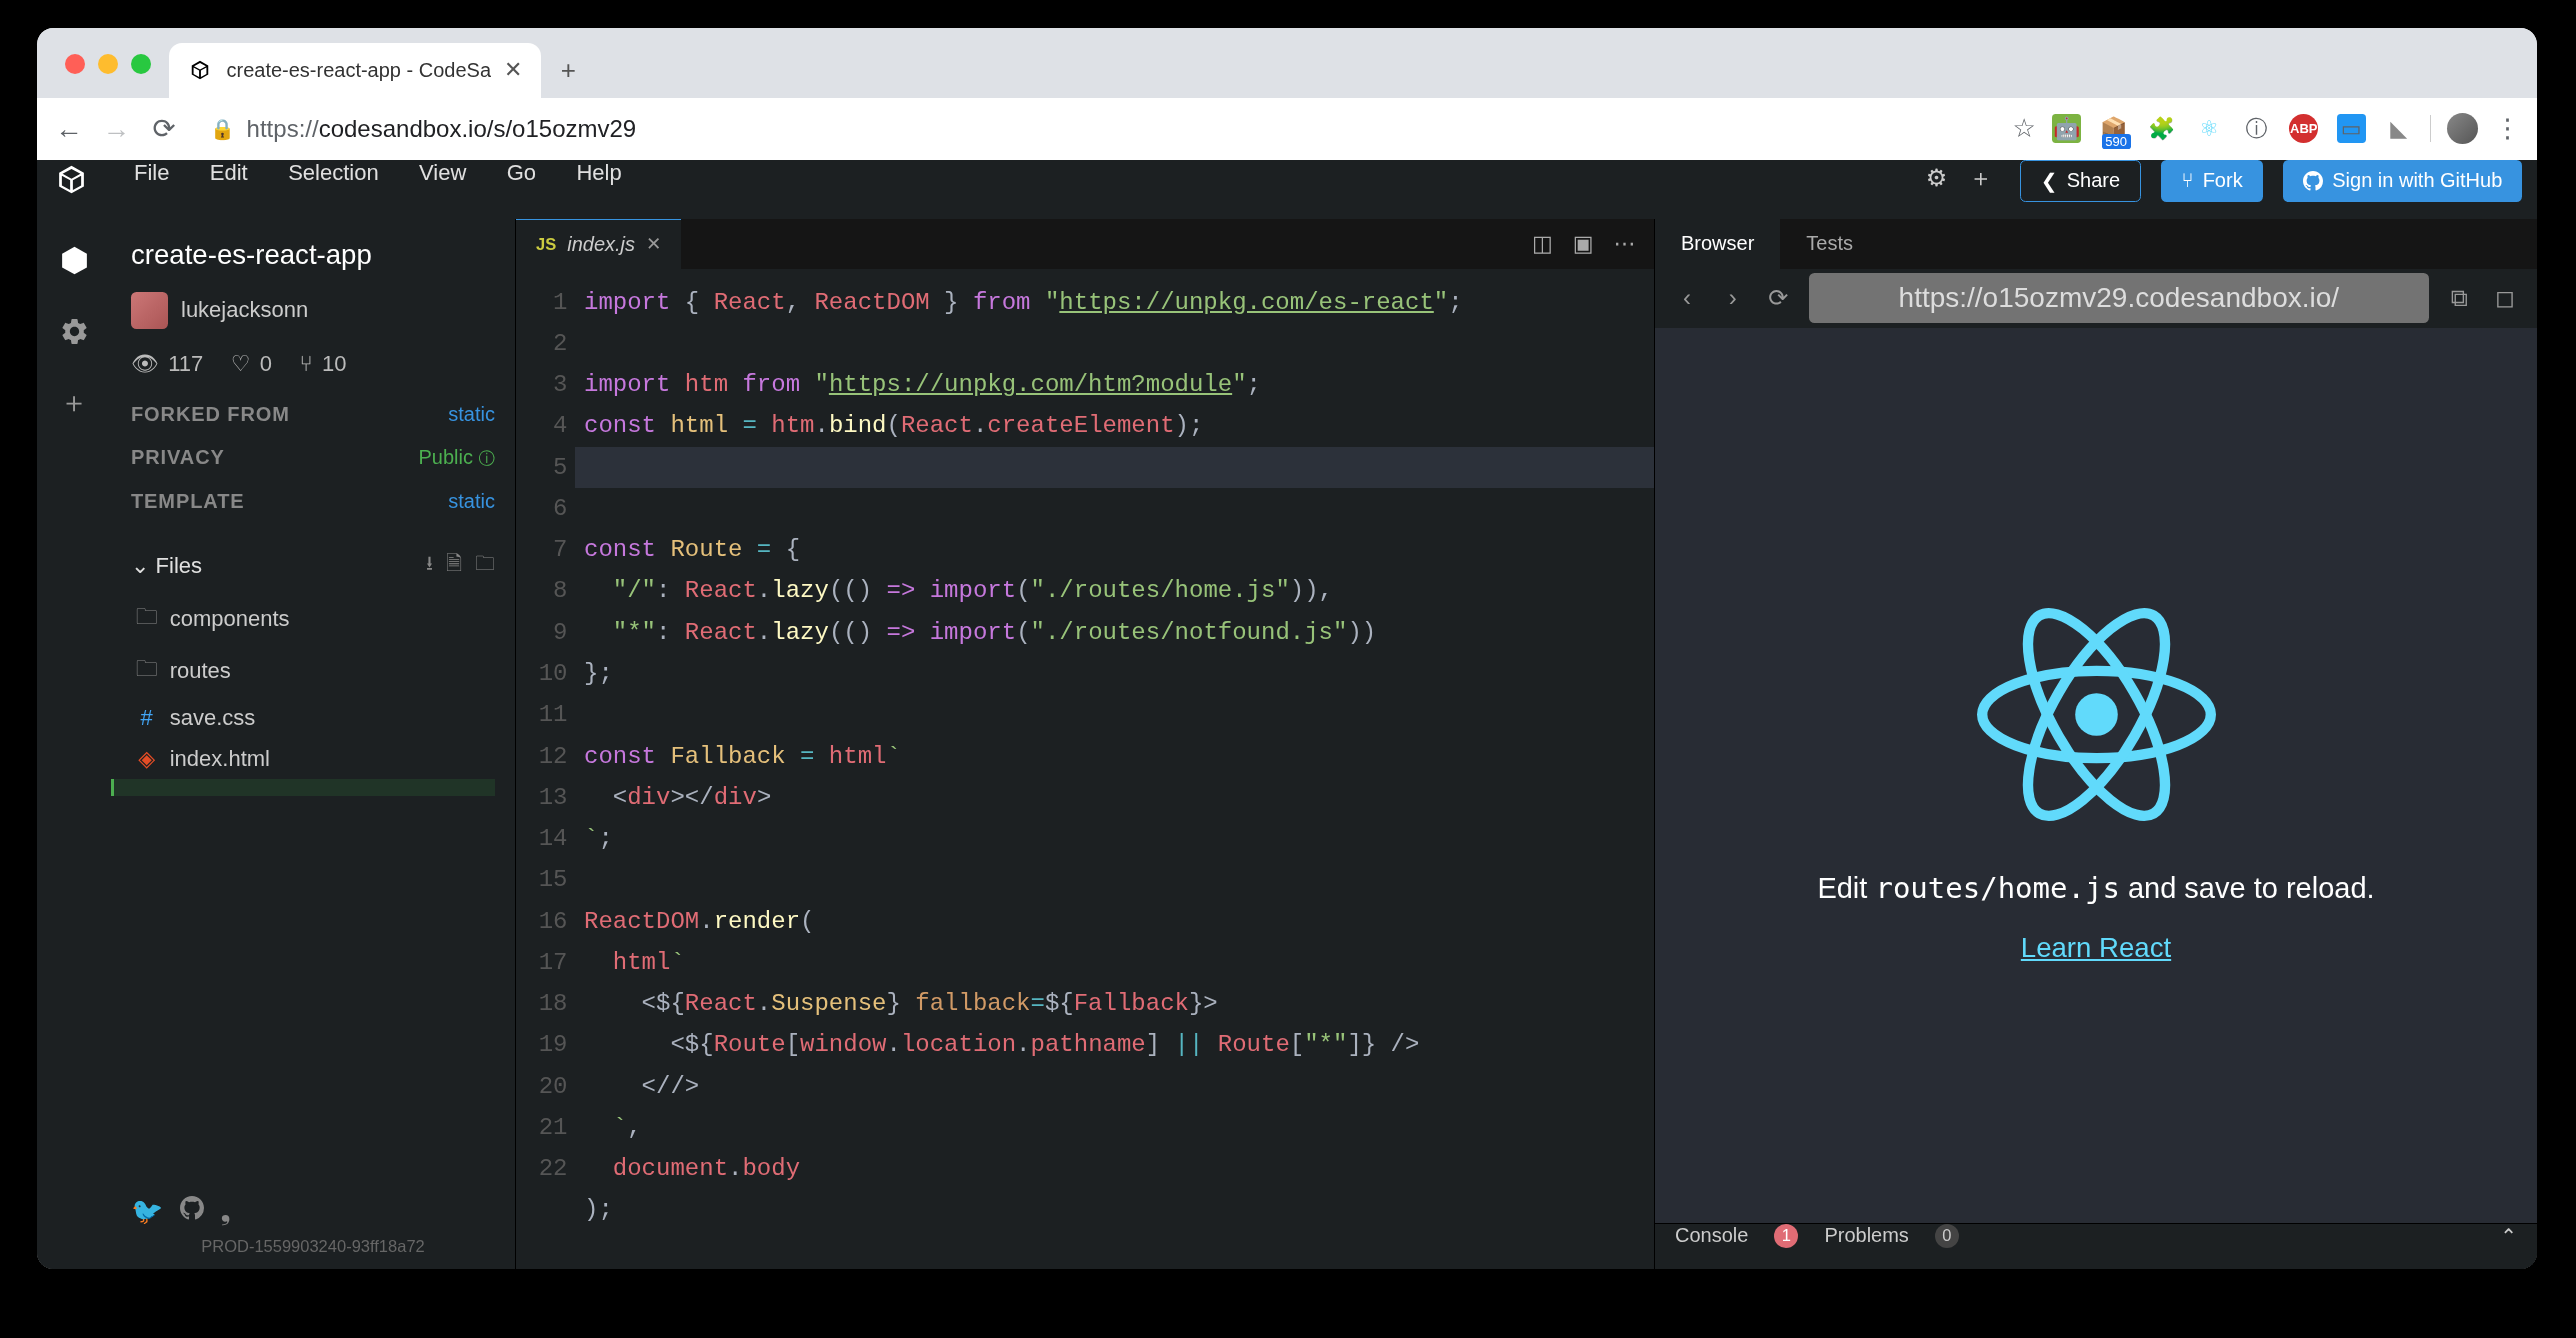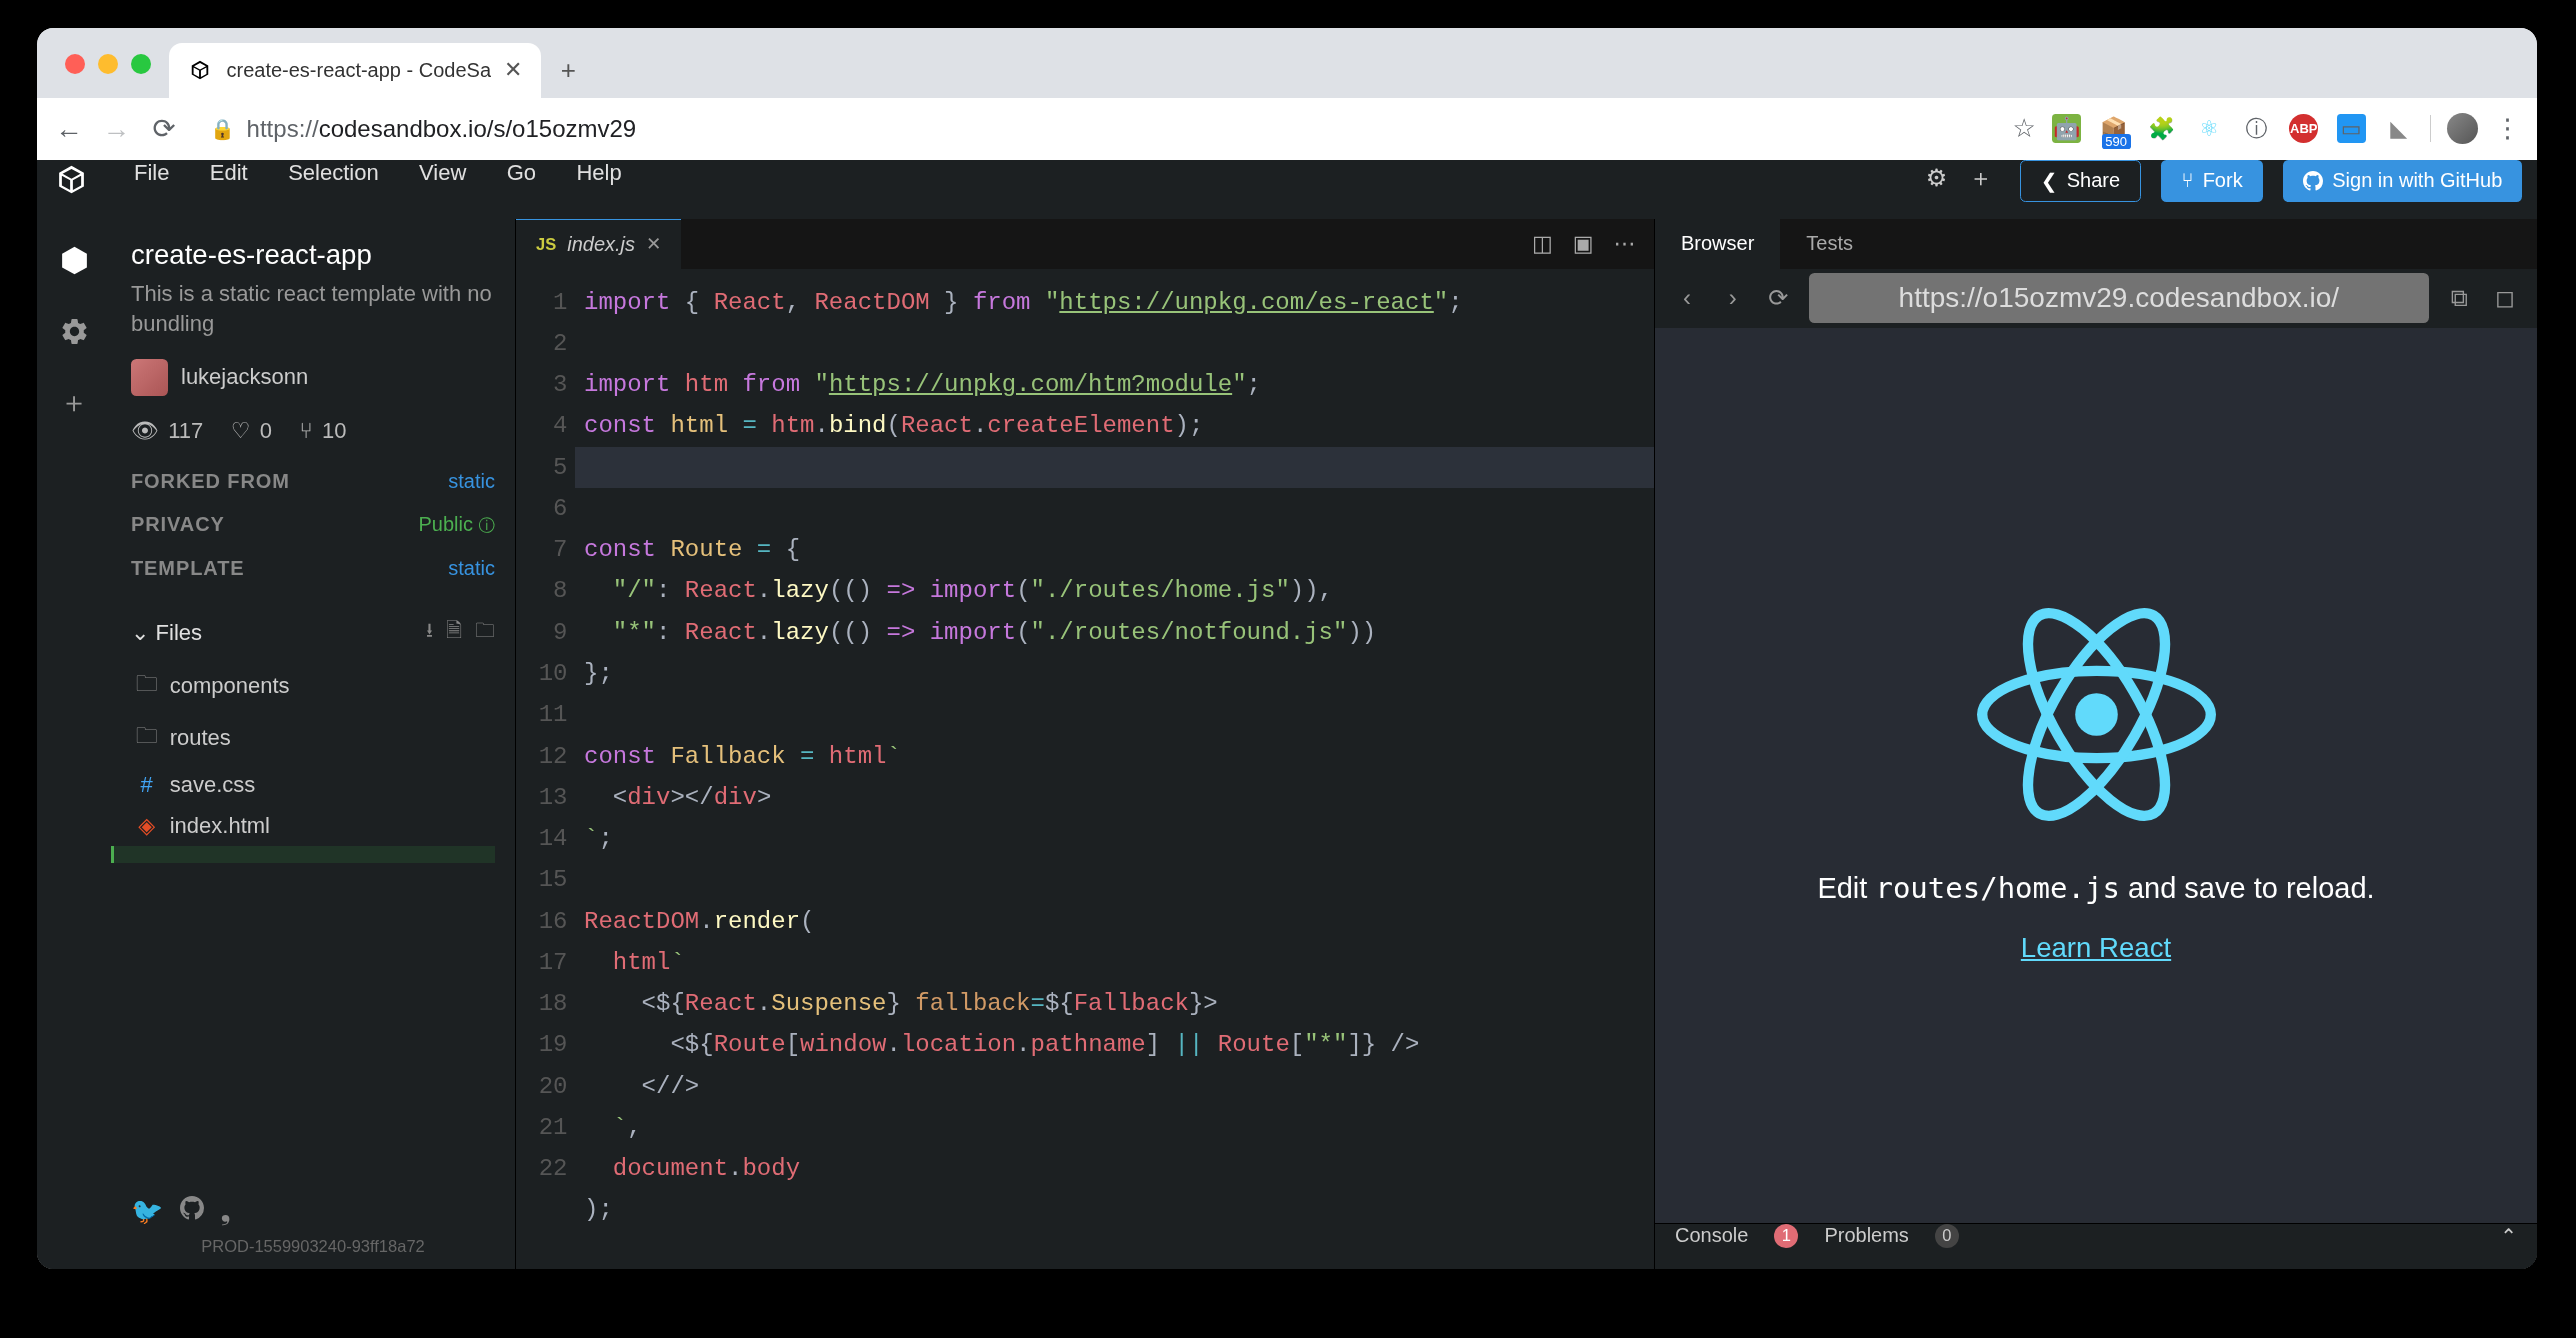--- a/index.html
+++ b/index.html
@@ -44,21 +44,21 @@
 .btn-fork { background: #3793e0; color: #fff; }
 .btn-github { background: #3793e0; color: #fff; }
 
 .body { flex: 1; display: flex; min-height: 0; }
 
 .activity { width: 74px; background: #1c2022; display: flex; flex-direction: column; align-items: center; padding-top: 22px; gap: 31px; }
 .activity .act-icon { width: 40px; height: 40px; display:flex; align-items:center; justify-content:center; color: #999; font-size: 29px; }
 .activity .act-icon.active { color: #fff; }
 
 .sidebar { width: 404px; background: #1c2022; display: flex; flex-direction: column; padding: 20px 20px 0; font-size: 22px; color: #ccc; position: relative; }
-.sidebar .proj-title { font-size: 27.6px; color: #fff; font-weight: 500; margin-bottom: 8px; }
+.sidebar .proj-title { font-size: 27.6px; color: #fff; font-weight: 500; margin-bottom: 21px; }
 .sidebar .proj-desc { font-size: 22px; color: #999; line-height: 1.4; margin-bottom: 18.4px; }
 .sidebar .user-row { display: flex; align-items: center; gap: 13px; margin-bottom: 22px; }
 .sidebar .user-row .uavatar { width: 37px; height: 37px; border-radius: 5.5px; background: linear-gradient(135deg,#c77,#a55); }
 .sidebar .stats { display: flex; gap: 27.6px; font-size: 22px; color: #bbb; margin-bottom: 26px; }
 .sidebar .stats .stat { display:flex; align-items:center; gap:9.2px; }
 .sidebar .meta-row { display: flex; justify-content: space-between; margin-bottom: 20px; font-size: 20px; align-items: center; }
 .sidebar .meta-row .label { color: #888; letter-spacing: 0.9px; font-weight: 600; }
 .sidebar .meta-row .value-static { color: #3793e0; }
 .sidebar .meta-row .value-public { color: #4caf50; }
 .sidebar .section-head { display:flex; align-items:center; justify-content:space-between; font-size: 22px; color:#e0e0e0; margin: 16.5px 0 9.2px; }
@@ -202,21 +202,20 @@
         <div class="act-icon">
           <svg width="31" height="31" viewBox="0 0 24 24">
                 <path fill="currentColor" d="M19.14 12.94c.04-.3.06-.61.06-.94 0-.32-.02-.64-.07-.94l2.03-1.58c.18-.14.23-.41.12-.61l-1.92-3.32c-.12-.22-.37-.29-.59-.22l-2.39.96c-.5-.38-1.03-.7-1.62-.94l-.36-2.54c-.04-.24-.24-.41-.48-.41h-3.84c-.24 0-.43.17-.47.41l-.36 2.54c-.59.24-1.13.57-1.62.94l-2.39-.96c-.22-.08-.47 0-.59.22L2.74 8.87c-.12.21-.08.47.12.61l2.03 1.58c-.05.3-.07.63-.07.94 0 .31.02.64.06.94l-2.03 1.58c-.18.14-.23.41-.12.61l1.92 3.32c.12.22.37.29.59.22l2.39-.96c.5.38 1.03.7 1.62.94l.36 2.54c.05.24.24.41.48.41h3.84c.24 0 .44-.17.47-.41l.36-2.54c.59-.24 1.13-.56 1.62-.94l2.39.96c.22.08.47 0 .59-.22l1.92-3.32c.12-.22.07-.47-.12-.61l-2.01-1.58zM12 15.6c-1.98 0-3.6-1.62-3.6-3.6s1.62-3.6 3.6-3.6 3.6 1.62 3.6 3.6-1.62 3.6-3.6 3.6z"></path>
               </svg>
         </div>
         <div class="act-icon">＋</div>
       </div>
 
       <div class="sidebar">
         <div class="proj-title">create-es-react-app</div>
-        <div class="proj-desc">This is a static react template with no bundling</div>
         <div class="user-row">
           <div class="uavatar"></div>
           <span>lukejacksonn</span>
         </div>
         <div class="stats">
           <div class="stat">
                 <span>👁</span>
                 <span>117</span>
               </div>
           <div class="stat">

